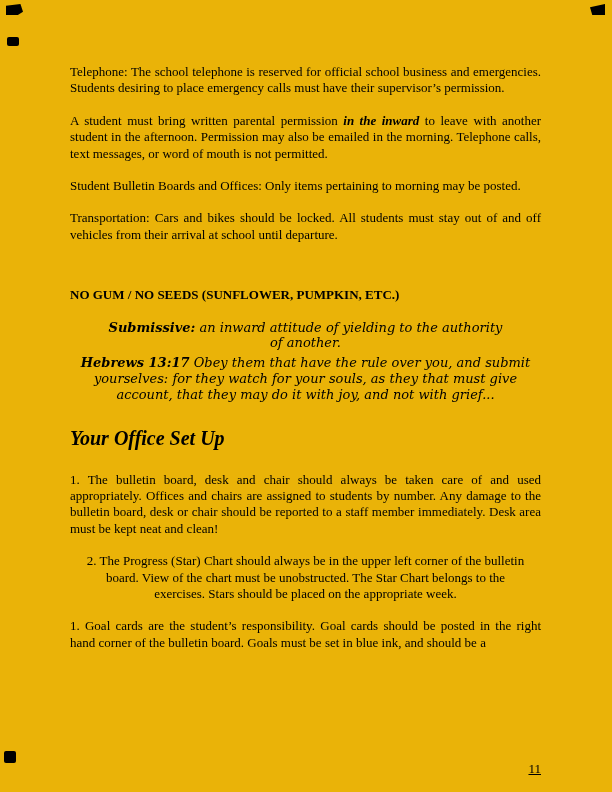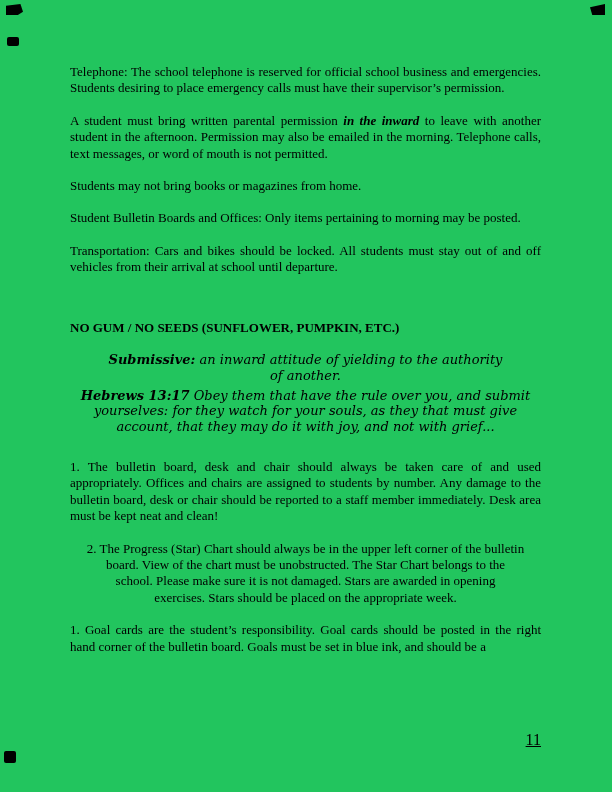--- a/index.html
+++ b/index.html
@@ -4,21 +4,21 @@
 <style>
   html, body {
     margin: 0;
     padding: 0;
     background: #ffffff;
   }
   .page {
     position: relative;
     width: 612px;
     height: 792px;
-    background: #22c55e;
+    background: #eab308;
     color: #000000;
     font-family: "Liberation Serif", "DejaVu Serif", serif;
     overflow: hidden;
   }
   .content {
     position: absolute;
     left: 70px;
     right: 71px;
     top: 64px;
   }
@@ -61,23 +61,23 @@
     font-weight: bold;
     font-style: italic;
     font-family: "Liberation Serif", serif;
     margin: 0 0 22px 0;
   }
   .line-block div {
     text-align: center;
   }
   .page-number {
     position: absolute;
-    top: 731px;
+    top: 761px;
     right: 71px;
-    font-size: 16px;
+    font-size: 13px;
     text-decoration: underline;
   }
   .scan-mark {
     position: absolute;
     background: #000000;
   }
   .m1 { left: 6px;   top: 4px;   width: 17px; height: 11px; clip-path: polygon(0 15%, 85% 0, 100% 70%, 70% 100%, 0 100%); }
   .m2 { left: 7px;   top: 37px;  width: 12px; height: 9px;  border-radius: 2px; }
   .m3 { left: 590px; top: 4px;   width: 15px; height: 11px; clip-path: polygon(0 30%, 100% 0, 100% 100%, 15% 100%); }
   .m4 { left: 4px;   top: 751px; width: 12px; height: 12px; border-radius: 2px; }
@@ -91,39 +91,38 @@
   <div class="scan-mark m2"></div>
   <div class="scan-mark m3"></div>
   <div class="scan-mark m4"></div>
 
   <div class="content">
 
     <p class="para">Telephone: The school telephone is reserved for official school business and emergencies. Students desiring to place emergency calls must have their supervisor’s permission.</p>
 
     <p class="para"><span>A student must bring written parental permission </span><span class="bi">in the inward</span><span> to leave with another student in the afternoon.  Permission may also be emailed in the morning.  Telephone calls, text messages, or word of mouth is not permitted.</span></p>
 
-    <p class="para">Students may not bring books or magazines from home.</p>
 
     <p class="para">Student Bulletin Boards and Offices:  Only items pertaining to morning may be posted.</p>
 
     <p class="para gap-large">Transportation: Cars and bikes should be locked. All students must stay out of and off vehicles from their arrival at school until departure.</p>
 
     <p class="para no-gum">NO GUM / NO SEEDS (SUNFLOWER, PUMPKIN, ETC.)</p>
 
     <div class="script-block submissive"><span class="script-bold">Submissive:</span><span> an inward attitude of yielding to the authority of another.</span></div>
 
     <div class="script-block hebrews"><span class="script-bold">Hebrews 13:17</span><span> Obey them that have the rule over you, and submit yourselves: for they watch for your souls, as they that must give account, that they may do it with joy, and not with grief...</span></div>
 
+    <h1 class="heading">Your Office Set Up</h1>
 
     <p class="para">1. The bulletin board, desk and chair should always be taken care of and used appropriately. Offices and chairs are assigned to students by number.  Any damage to the bulletin board, desk or chair should be reported to a staff member immediately. Desk area must be kept neat and clean!</p>
 
     <div class="para line-block">
       <div>2. The Progress (Star) Chart should always be in the upper left corner of the bulletin</div>
       <div>board. View of the chart must be unobstructed. The Star Chart belongs to the</div>
-      <div>school. Please make sure it is not damaged. Stars are awarded in opening</div>
       <div>exercises. Stars should be placed on the appropriate week.</div>
     </div>
 
     <p class="para">1. Goal cards are the student’s responsibility.  Goal cards should be posted in the right hand corner of the bulletin board. Goals must be set in blue ink, and should be a</p>
 
   </div>
 
   <div class="page-number">11</div>
 
 </div>

